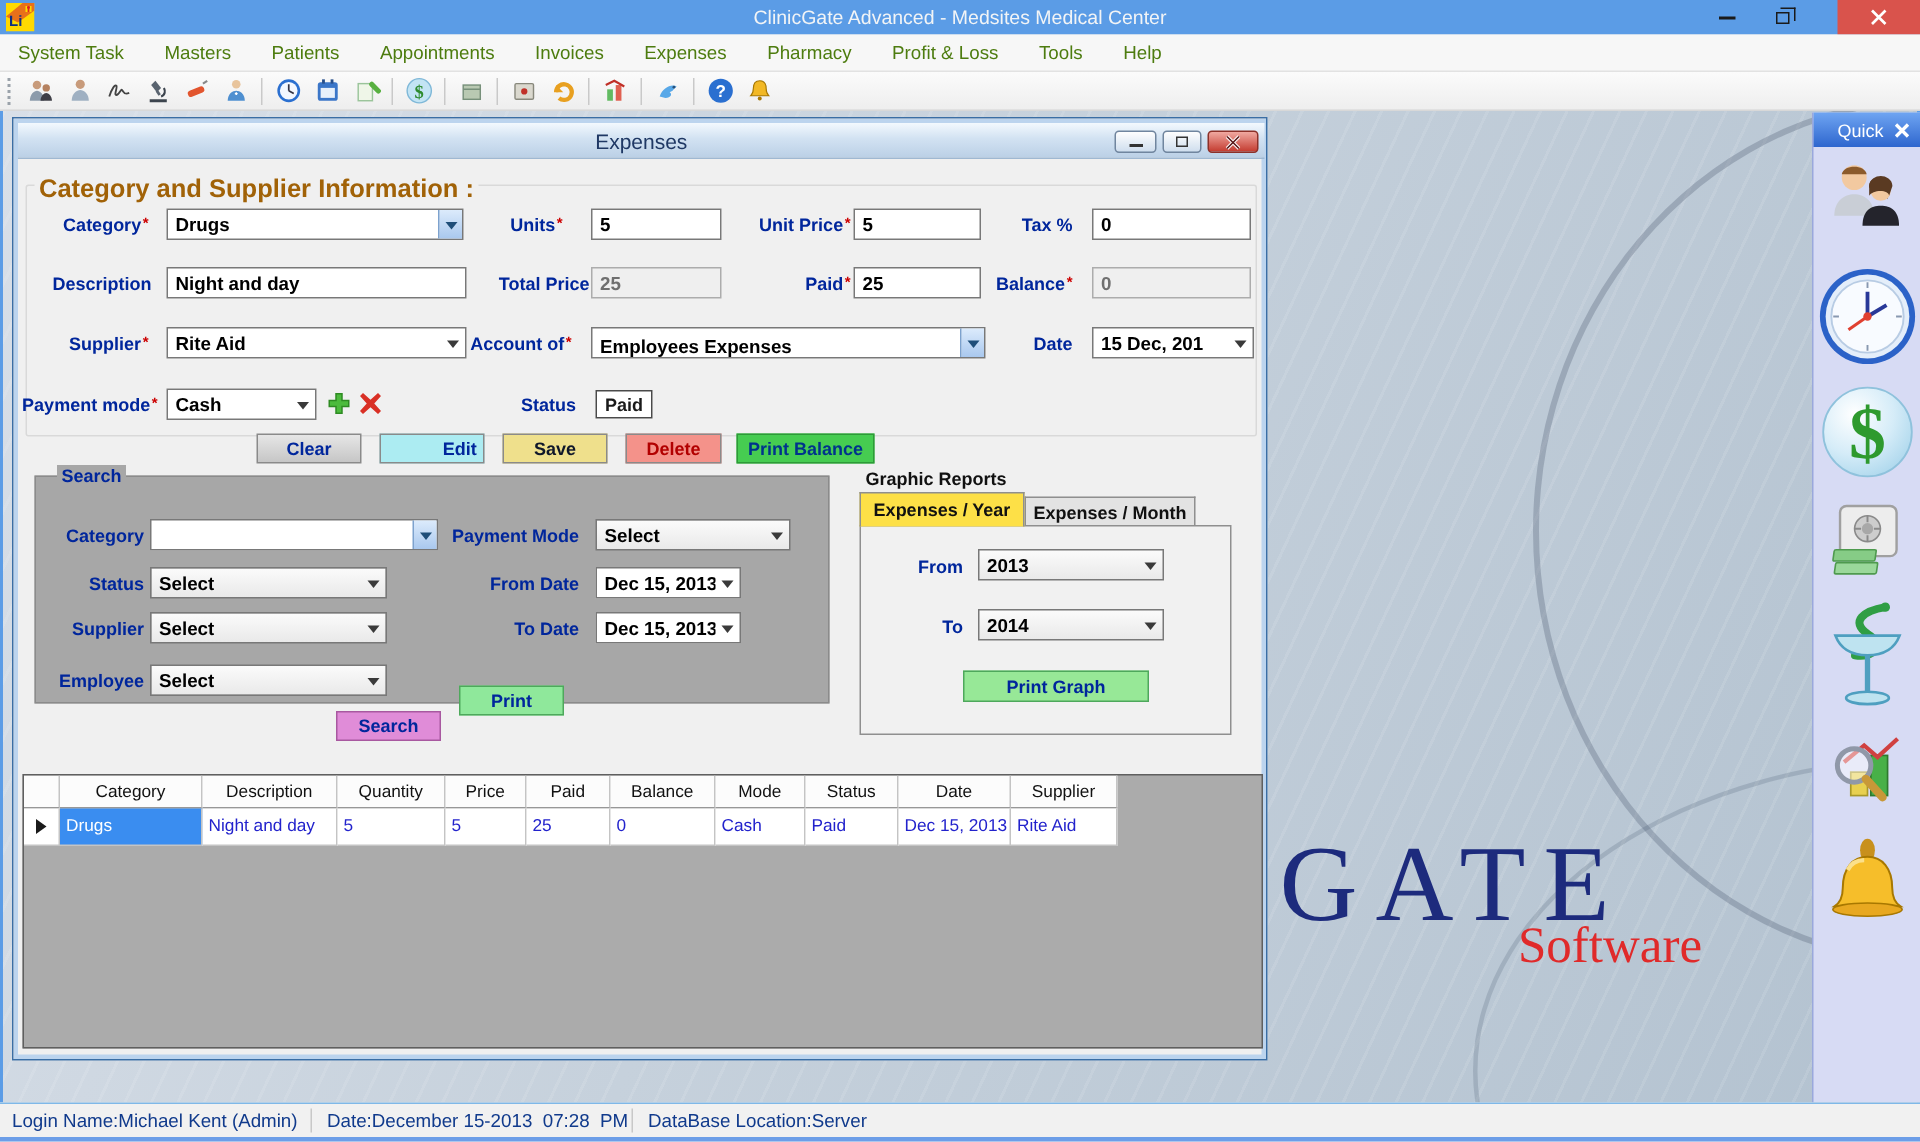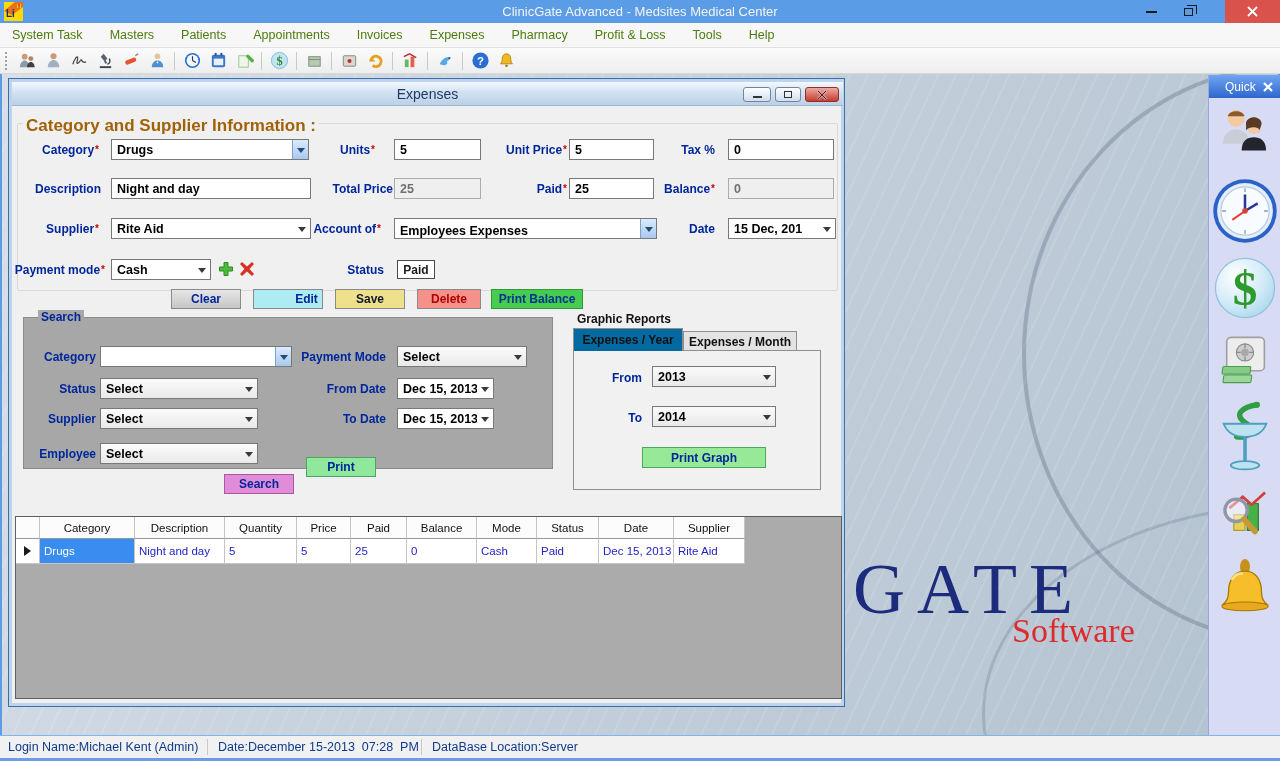--- a/index.html
+++ b/index.html
@@ -86,21 +86,21 @@
   .btn-printgraph { background:#97E897; border-color:#4EA85C; }
 
   .statusbox { position:absolute; height:19px; background:#FFF; border:1px solid #4A4A4A; font-weight:bold; font-size:12px; color:#1A1A1A; display:flex; align-items:center; justify-content:center; }
 
   .searchgrp { position:absolute; left:14px; top:238px; width:530px; height:152px; background:#A7A7A7; border:1px solid #8B8B8B; }
   .searchgrp .legend { position:absolute; left:14px; top:-8px; background:#A7A7A7; color:#00269C; font-weight:bold; font-size:12px; padding:0 3px; }
   .searchgrp .lbl { color:#00269C; }
 
   .graphlabel { position:absolute; left:568px; top:233px; color:#111; font-weight:bold; font-size:12px; }
   .tab { position:absolute; font-weight:bold; font-size:12px; color:#111; display:flex; align-items:center; justify-content:center; }
-  .tab.active { left:564px; top:249px; width:110px; height:23px; background:#0369a1; border:1px solid #8F8F8F; border-bottom:none; z-index:2; }
+  .tab.active { left:564px; top:249px; width:110px; height:23px; background:#fde047; border:1px solid #8F8F8F; border-bottom:none; z-index:2; }
   .tab.inactive { left:674px; top:252px; width:114px; height:20px; background:#E3E3E3; border:1px solid #8F8F8F; border-bottom:none; }
   .tabpanel { position:absolute; left:564px; top:271px; width:248px; height:140px; background:#F1F1F1; border:1px solid #8F8F8F;padding-left:27px; }
 
   .grid { position:absolute; left:6px; top:437px; width:827px; height:183px; background:#ABABAB; border:1px solid #5F5F5F; overflow:hidden; }
   .grid-header { position:absolute; left:0; top:0; display:flex; height:22px; }
   .gh-cell { background:#FCFCFC; border-right:1px solid #C4C4C4; border-bottom:1px solid #979797; font-size:11.5px; color:#111; display:flex; align-items:center; justify-content:center; }
   .grid-row { position:absolute; left:0; top:22px; display:flex; height:25px; }
   .gr-cell { background:#FFFFFF; border-right:1px solid #C4C4C4; border-bottom:1px solid #C4C4C4; font-size:11.5px; color:#2222CC; display:flex; align-items:center; padding-left:4px; }
   .gr-cell.sel { background:#3A8DF0; color:#FFFFFF; }
   .gr-selector { background:#FFFFFF; border-right:1px solid #C4C4C4; border-bottom:1px solid #C4C4C4; display:flex; align-items:center; justify-content:center; }

